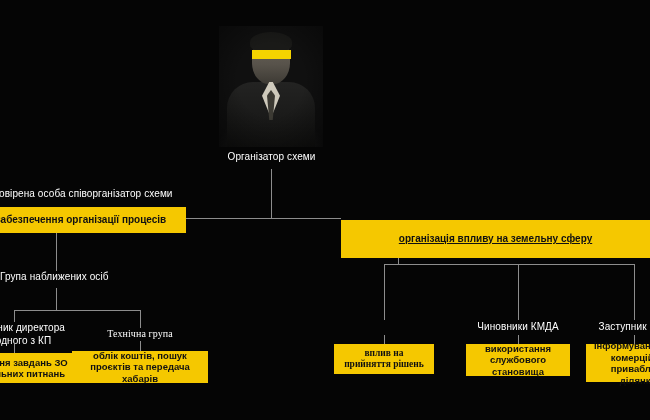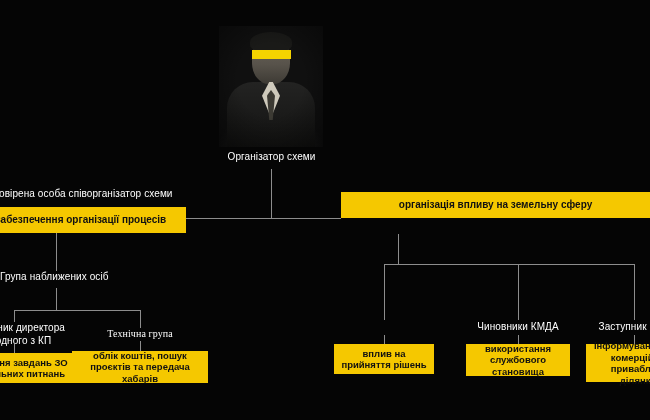--- a/index.html
+++ b/index.html
@@ -167,24 +167,24 @@
   <div class="label" style="left:0; top:271px;">Група наближених осіб</div>
 
   <div class="label center" style="left:-40px; top:321px; width:110px; line-height:13px; white-space:normal;">Заступник директора народного з КП</div>
 
   <div class="box" style="left:-46px; top:353px; width:120px; height:30px;">виконання завдань ЗО із земельних питнань</div>
 
   <div class="label center" style="left:90px; top:328px; width:100px;font-family:Liberation Serif, serif;">Технічна група</div>
 
   <div class="box" style="left:72px; top:351px; width:136px; height:32px;">облік коштів, пошук проєктів та передача хабарів</div>
 
-  <div class="box big" style="left:341px; top:192px; width:309px; height:26px;">організація впливу на земельну сферу</div>
+  <div class="box big" style="left:341px; top:220px; width:309px; height:38px;text-decoration:underline;">організація впливу на земельну сферу</div>
 
 
-  <div class="box" style="left:334px; top:344px; width:100px; height:30px;">вплив на прийняття рішень</div>
+  <div class="box" style="left:334px; top:344px; width:100px; height:30px;font-family:Liberation Serif, serif;">вплив на прийняття рішень</div>
 
   <div class="label center" style="left:458px; top:321px; width:120px;">Чиновники КМДА</div>
 
   <div class="box" style="left:466px; top:344px; width:104px; height:32px;">використання службового становища</div>
 
   <div class="label center" style="left:578px; top:321px; width:120px;">Заступник КМДА</div>
 
   <div class="box" style="left:586px; top:344px; width:104px; height:38px;">інформування про комерційно привабливі ділянки</div>
 
 </div>

